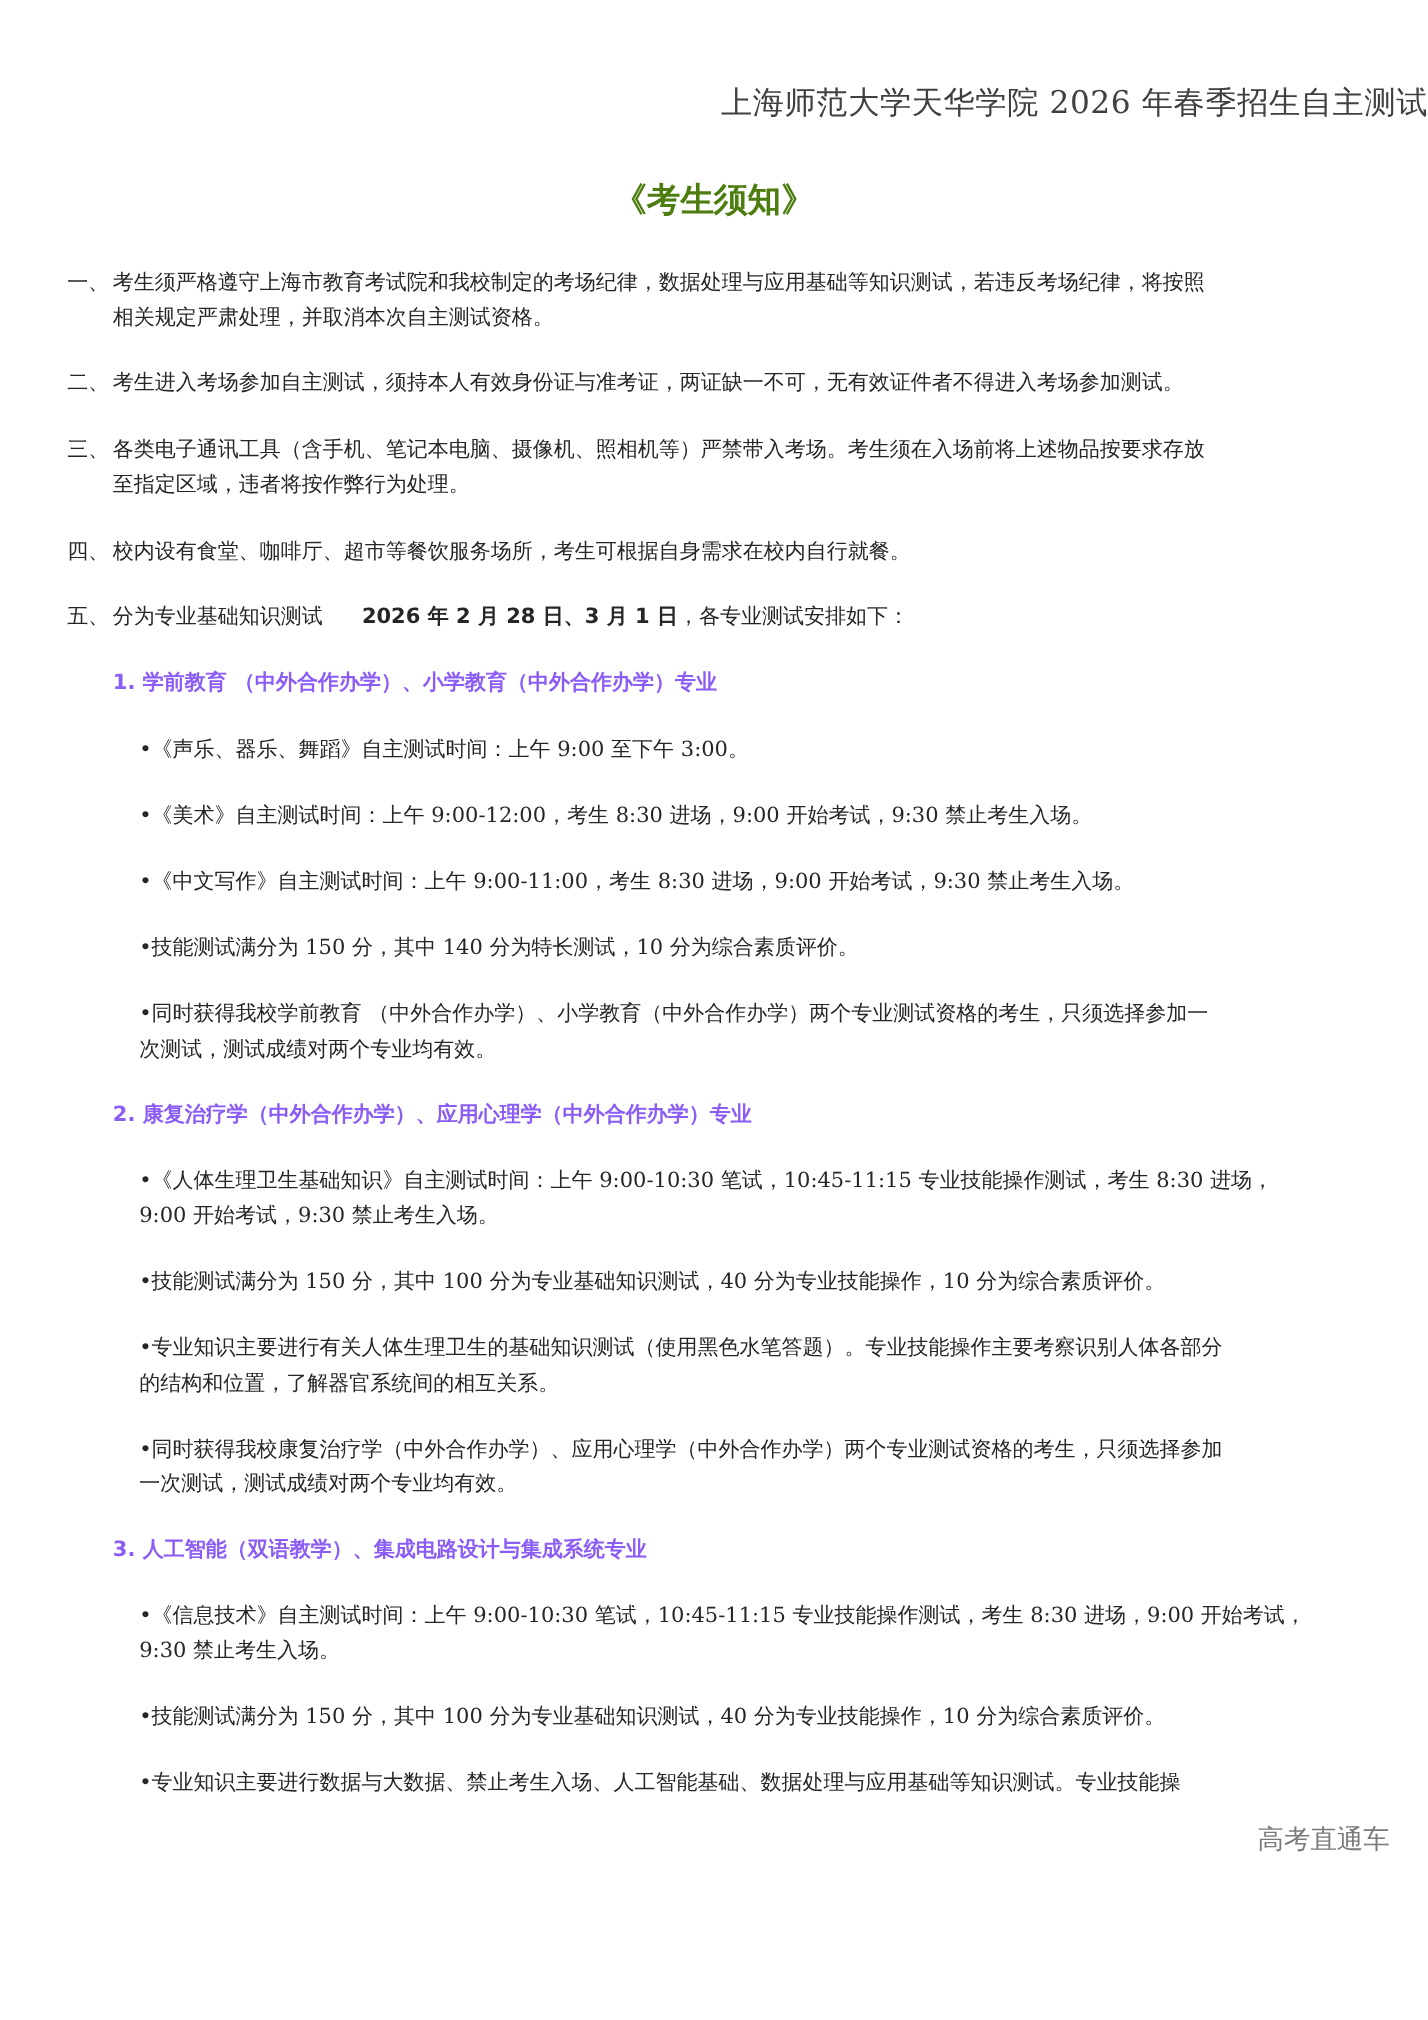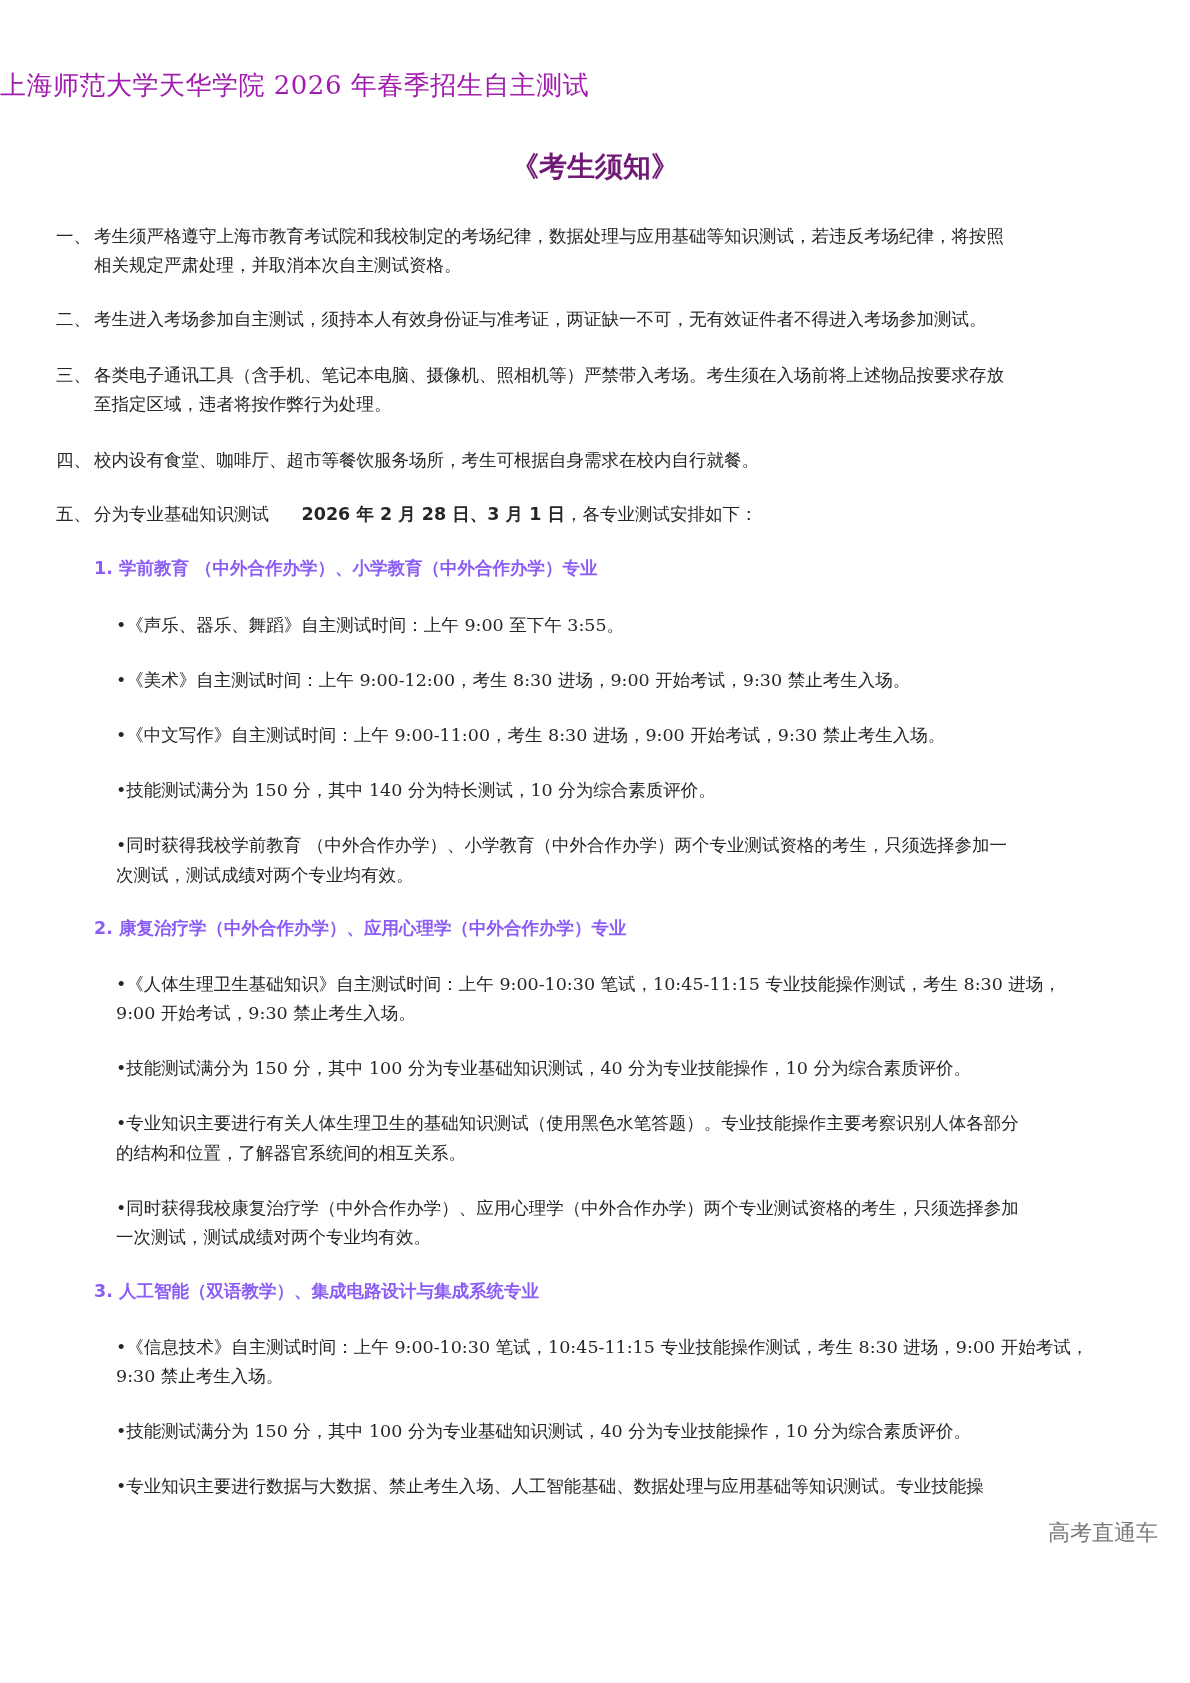--- a/index.html
+++ b/index.html
@@ -2,26 +2,26 @@
 <html><head>
 <meta charset="utf-8">
 <style>
   html, body { margin:0; padding:0; }
   body {
     width:1190px; height:1683px; background:#ffffff; position:relative; overflow:hidden;
     font-family:"DejaVu Serif","Liberation Serif",serif; color:#222222;
   }
   .abs { position:absolute; white-space:nowrap; }
   .title {
-    left:0; width:1190px; text-align:left; top:68px;
-    font-size:26px; color:#a21caf; letter-spacing:0.5px;
+    left:0; width:1190px; text-align:right; top:68px;
+    font-size:26px; color:#404040; letter-spacing:0.5px;
   }
   .subtitle {
     left:0; width:1190px; text-align:center; top:148px;
-    font-size:28px; font-weight:bold; color:#701a75; font-family:"DejaVu Sans","Liberation Sans",sans-serif;
+    font-size:28px; font-weight:bold; color:#4d7c0f; font-family:"DejaVu Sans","Liberation Sans",sans-serif;
   }
   .para { font-size:17.5px; line-height:29px; color:#262626; }
   .num { left:56px; }
   .cont { left:94px; }
   .heading { font-family:"DejaVu Sans","Liberation Sans",sans-serif; font-weight:bold; font-size:17.5px; color:#8b5cf6; left:94px; }
   .bullet { left:116px; }
   .bcont { left:116px; }
   .bold { font-weight:bold; font-family:"DejaVu Sans","Liberation Sans",sans-serif;margin-left:27px; }
   .watermark { left:1048px; top:1518px; font-size:22px; color:#7a7a7a; font-family:"DejaVu Sans","Liberation Sans",sans-serif; }
 </style>
@@ -44,21 +44,21 @@
   <div class="abs para cont" style="top:361px">各类电子通讯工具（含手机、笔记本电脑、摄像机、照相机等）严禁带入考场。考生须在入场前将上述物品按要求存放</div>
   <div class="abs para cont" style="top:390px">至指定区域，违者将按作弊行为处理。</div>
 
   <div class="abs para num" style="top:446px">四、</div>
   <div class="abs para cont" style="top:446px">校内设有食堂、咖啡厅、超市等餐饮服务场所，考生可根据自身需求在校内自行就餐。</div>
 
   <div class="abs para num" style="top:500px">五、</div>
   <div class="abs para cont" style="top:500px"><span>分为专业基础知识测试 </span><span class="bold">2026 年 2 月 28 日、3 月 1 日</span><span>，各专业测试安排如下：</span></div>
 
   <div class="abs heading" style="top:556px">1.  学前教育 （中外合作办学）、小学教育（中外合作办学）专业</div>
-  <div class="abs para bullet" style="top:611px">•《声乐、器乐、舞蹈》自主测试时间：上午 9:00 至下午 3:55。</div>
+  <div class="abs para bullet" style="top:611px">•《声乐、器乐、舞蹈》自主测试时间：上午 9:00 至下午 3:00。</div>
   <div class="abs para bullet" style="top:666px">•《美术》自主测试时间：上午 9:00-12:00，考生 8:30 进场，9:00 开始考试，9:30 禁止考生入场。</div>
   <div class="abs para bullet" style="top:721px">•《中文写作》自主测试时间：上午 9:00-11:00，考生 8:30 进场，9:00 开始考试，9:30 禁止考生入场。</div>
   <div class="abs para bullet" style="top:776px">•技能测试满分为 150 分，其中 140 分为特长测试，10 分为综合素质评价。</div>
   <div class="abs para bullet" style="top:831px">•同时获得我校学前教育 （中外合作办学）、小学教育（中外合作办学）两个专业测试资格的考生，只须选择参加一</div>
   <div class="abs para bcont" style="top:861px">次测试，测试成绩对两个专业均有效。</div>
 
   <div class="abs heading" style="top:916px">2.  康复治疗学（中外合作办学）、应用心理学（中外合作办学）专业</div>
   <div class="abs para bullet" style="top:970px">•《人体生理卫生基础知识》自主测试时间：上午 9:00-10:30 笔试，10:45-11:15 专业技能操作测试，考生 8:30 进场，</div>
   <div class="abs para bcont" style="top:999px">9:00 开始考试，9:30 禁止考生入场。</div>
   <div class="abs para bullet" style="top:1054px">•技能测试满分为 150 分，其中 100 分为专业基础知识测试，40 分为专业技能操作，10 分为综合素质评价。</div>

